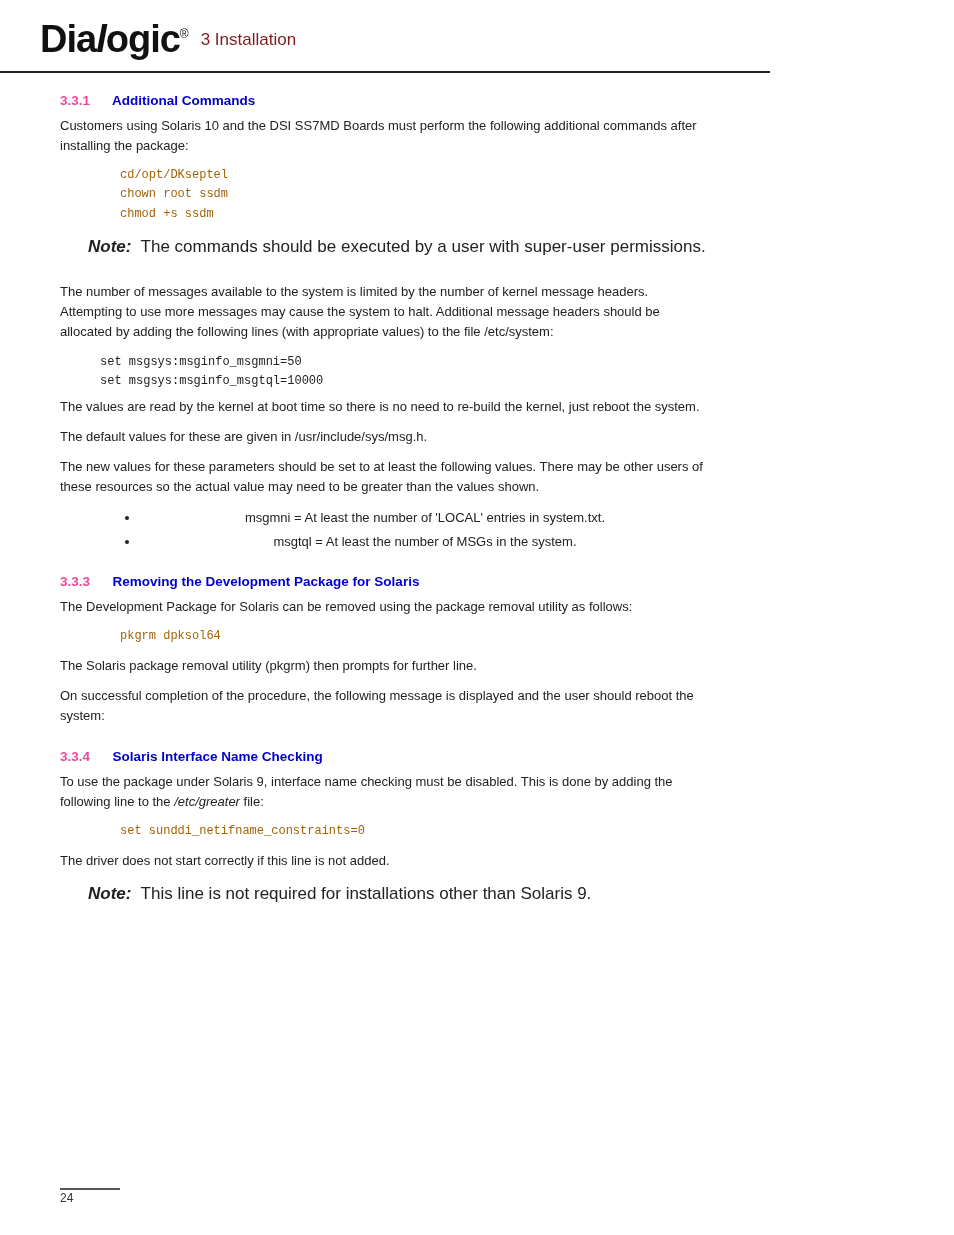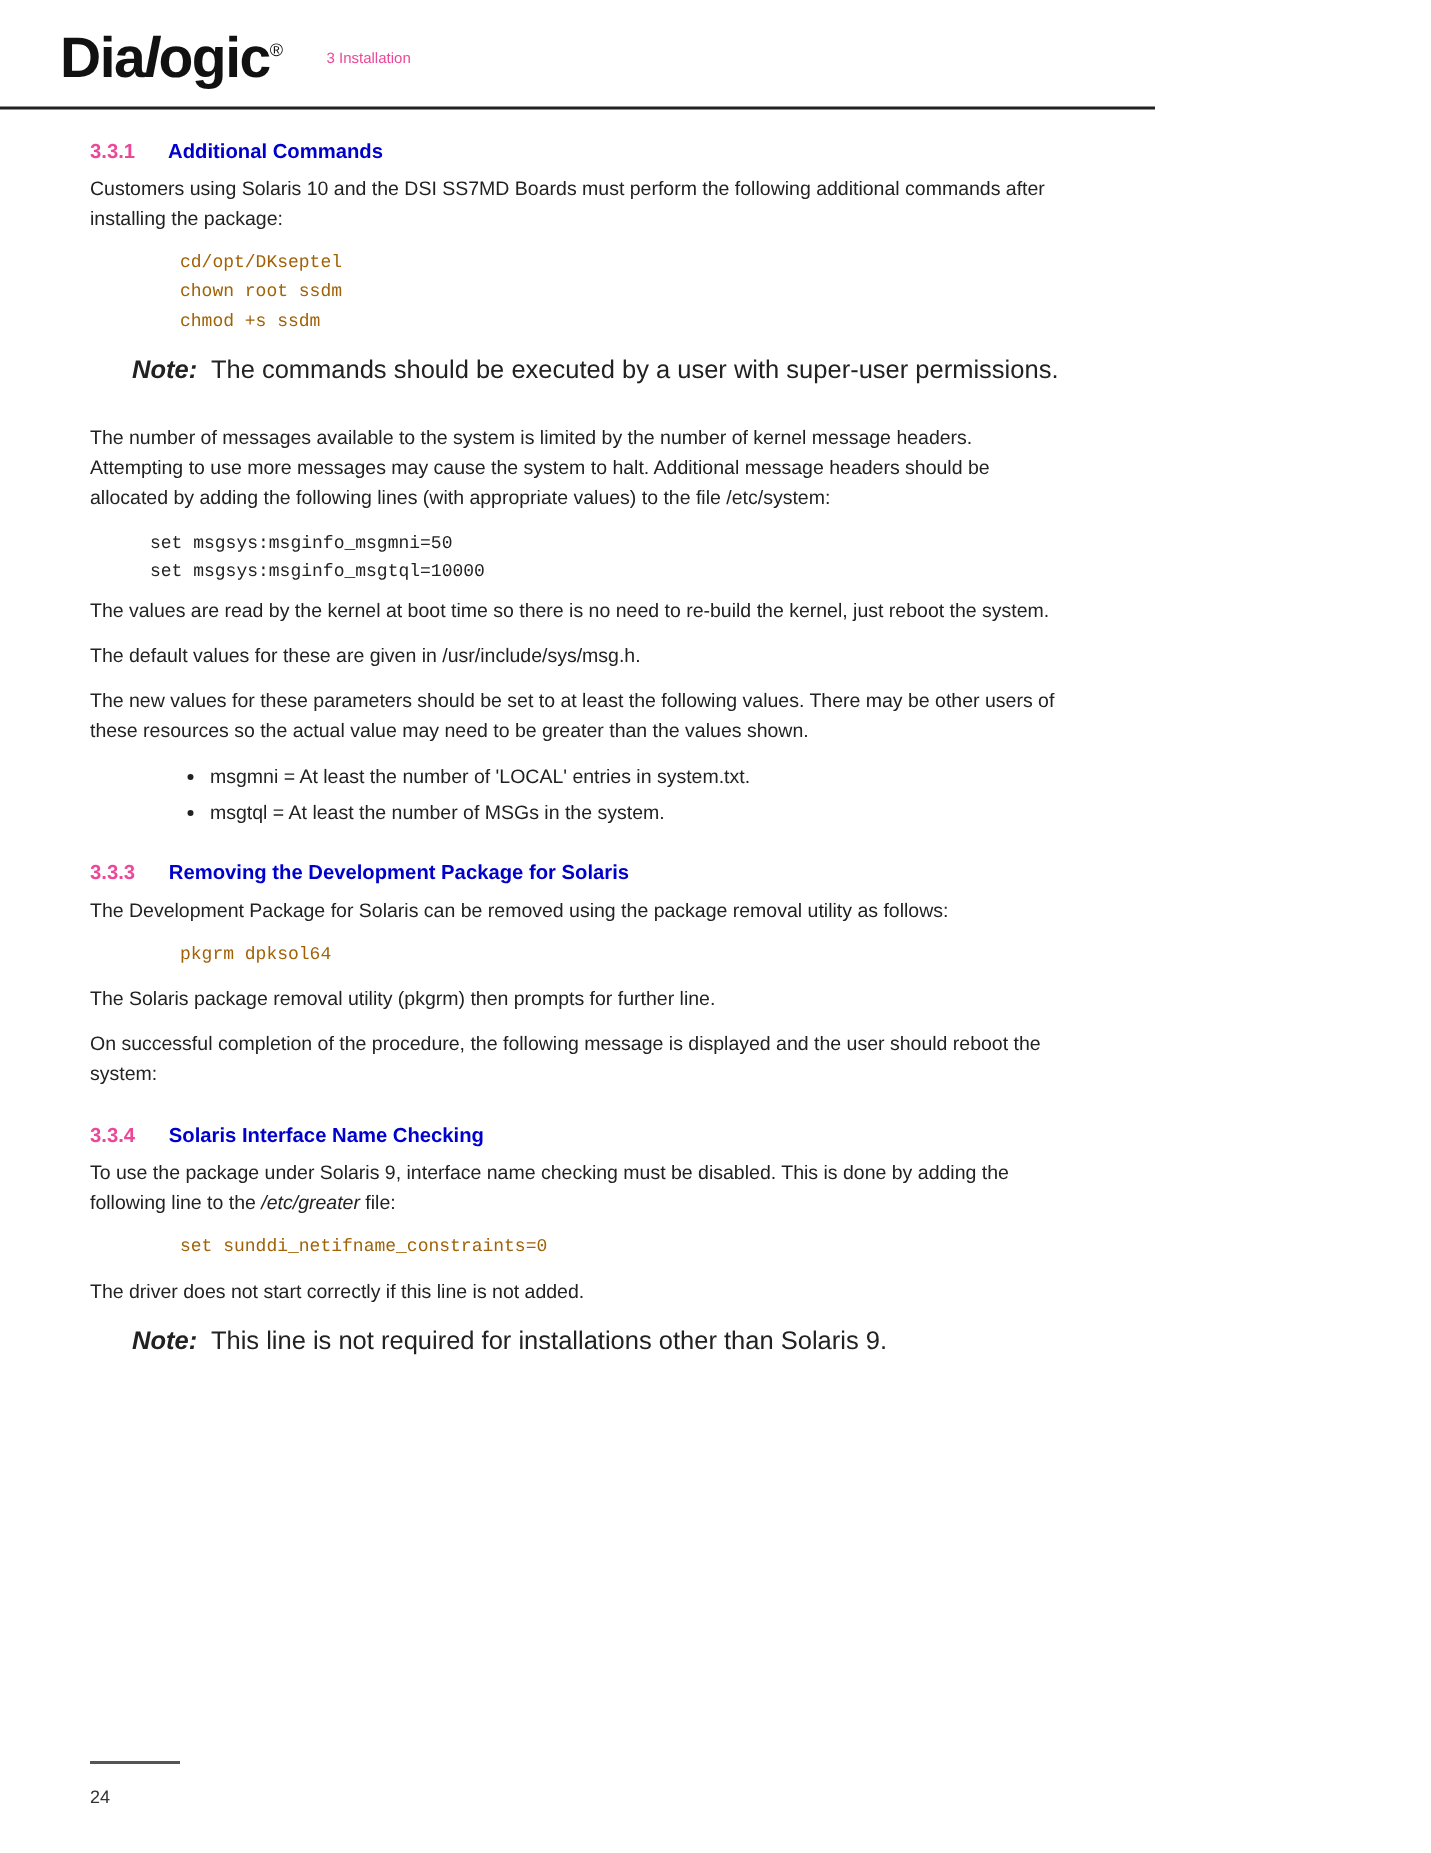--- a/index.html
+++ b/index.html
@@ -36,23 +36,23 @@
     }
     .logo-text {
       position: relative;
     }
     .logo-registered {
       font-size: 12px;
       vertical-align: super;
       font-weight: normal;
     }
     .header-breadcrumb {
-      margin-left: 30px;
-      font-size: 10px;
-      color: #ec4899;
+      margin-left: 13px;
+      font-size: 17px;
+      color: #7f1d1d;
       font-weight: normal;
     }
     
     .content {
       padding: 20px 60px 40px 60px;
     }
     
     .section-heading {
       color: #0000cc;
       font-weight: bold;
@@ -97,34 +97,35 @@
     }
     
     ul.bullet-list {
       margin: 8px 0 10px 80px;
       list-style: disc;
     }
     ul.bullet-list li {
       margin-bottom: 4px;
       font-size: 13px;
       line-height: 1.55;
+      text-align: center;
     }
     
     .section {
       margin-bottom: 22px;
     }
     
     .footer {
       position: absolute;
       bottom: 30px;
       left: 60px;
       font-size: 12px;
       color: #333;
       border-top: 2px solid #555;
-      padding-top: 15px;
+      padding-top: 1px;
       width: 60px;
       text-align: left;
     }
     
     .etc {
       font-style: italic;
     }
   </style>
 </head>
 <body>

